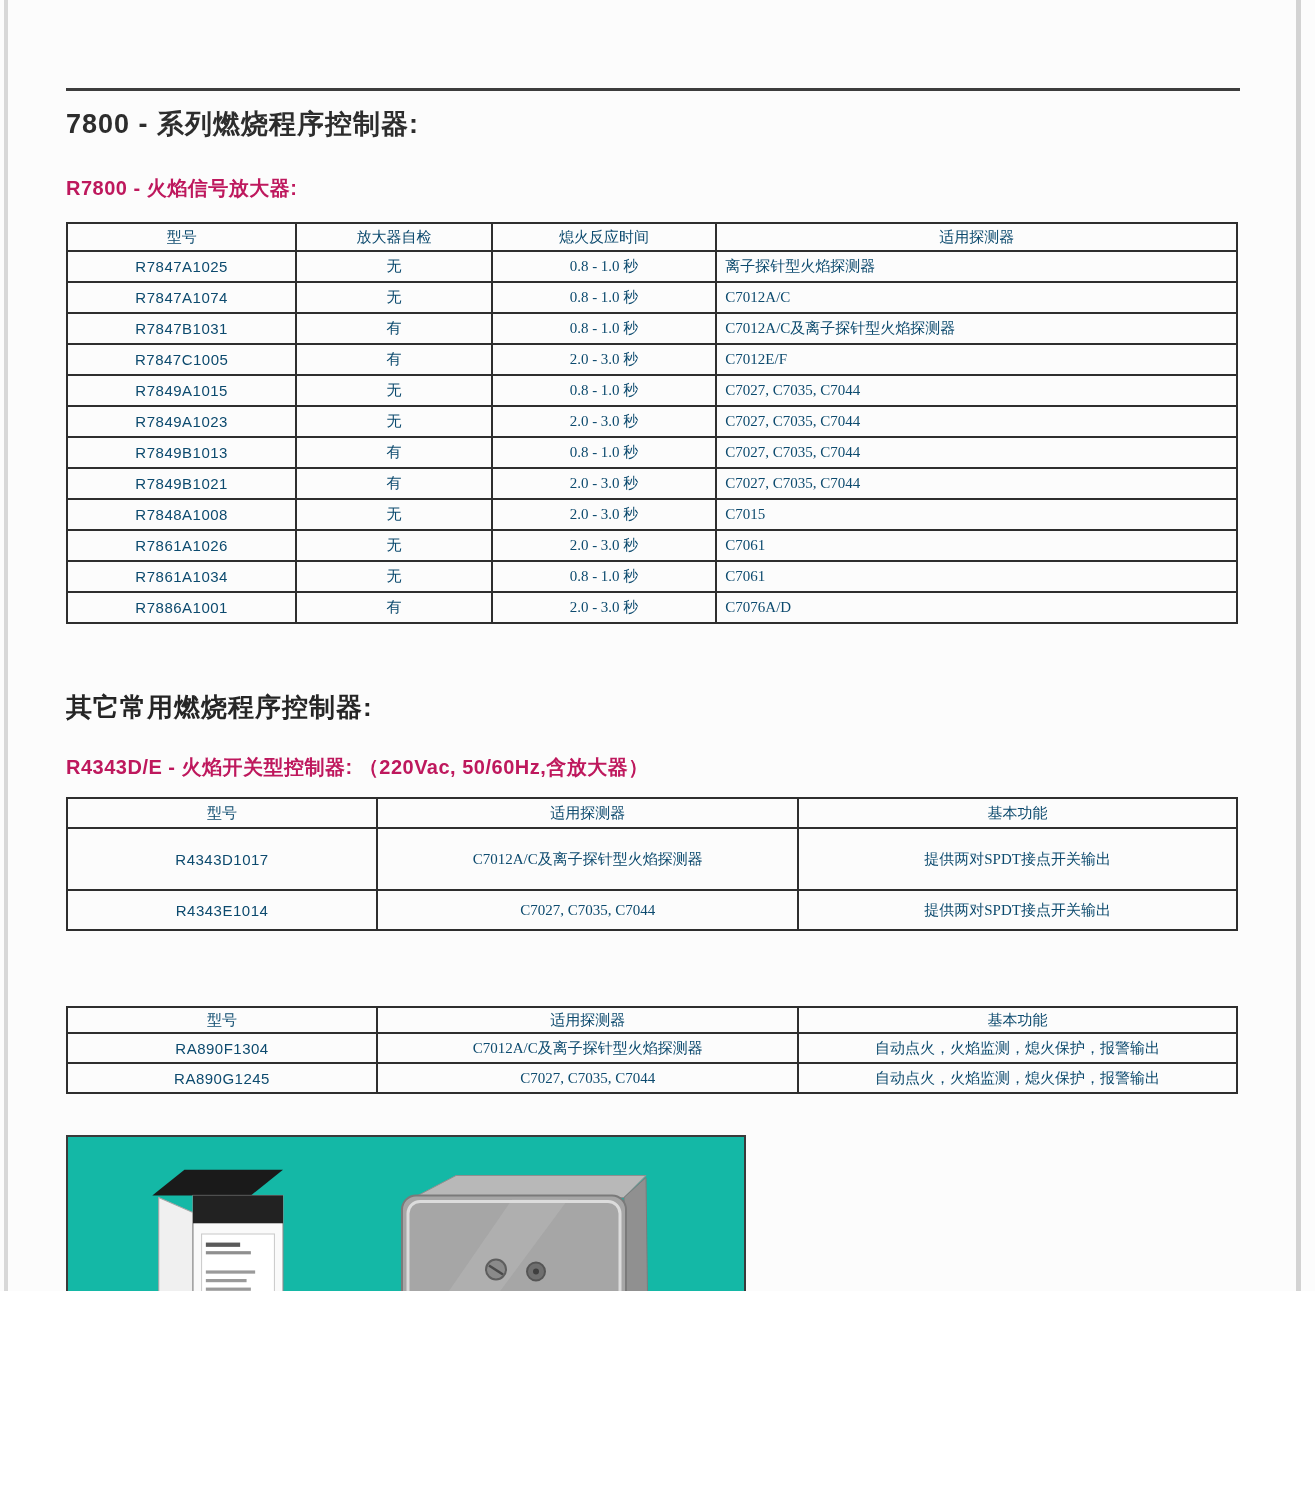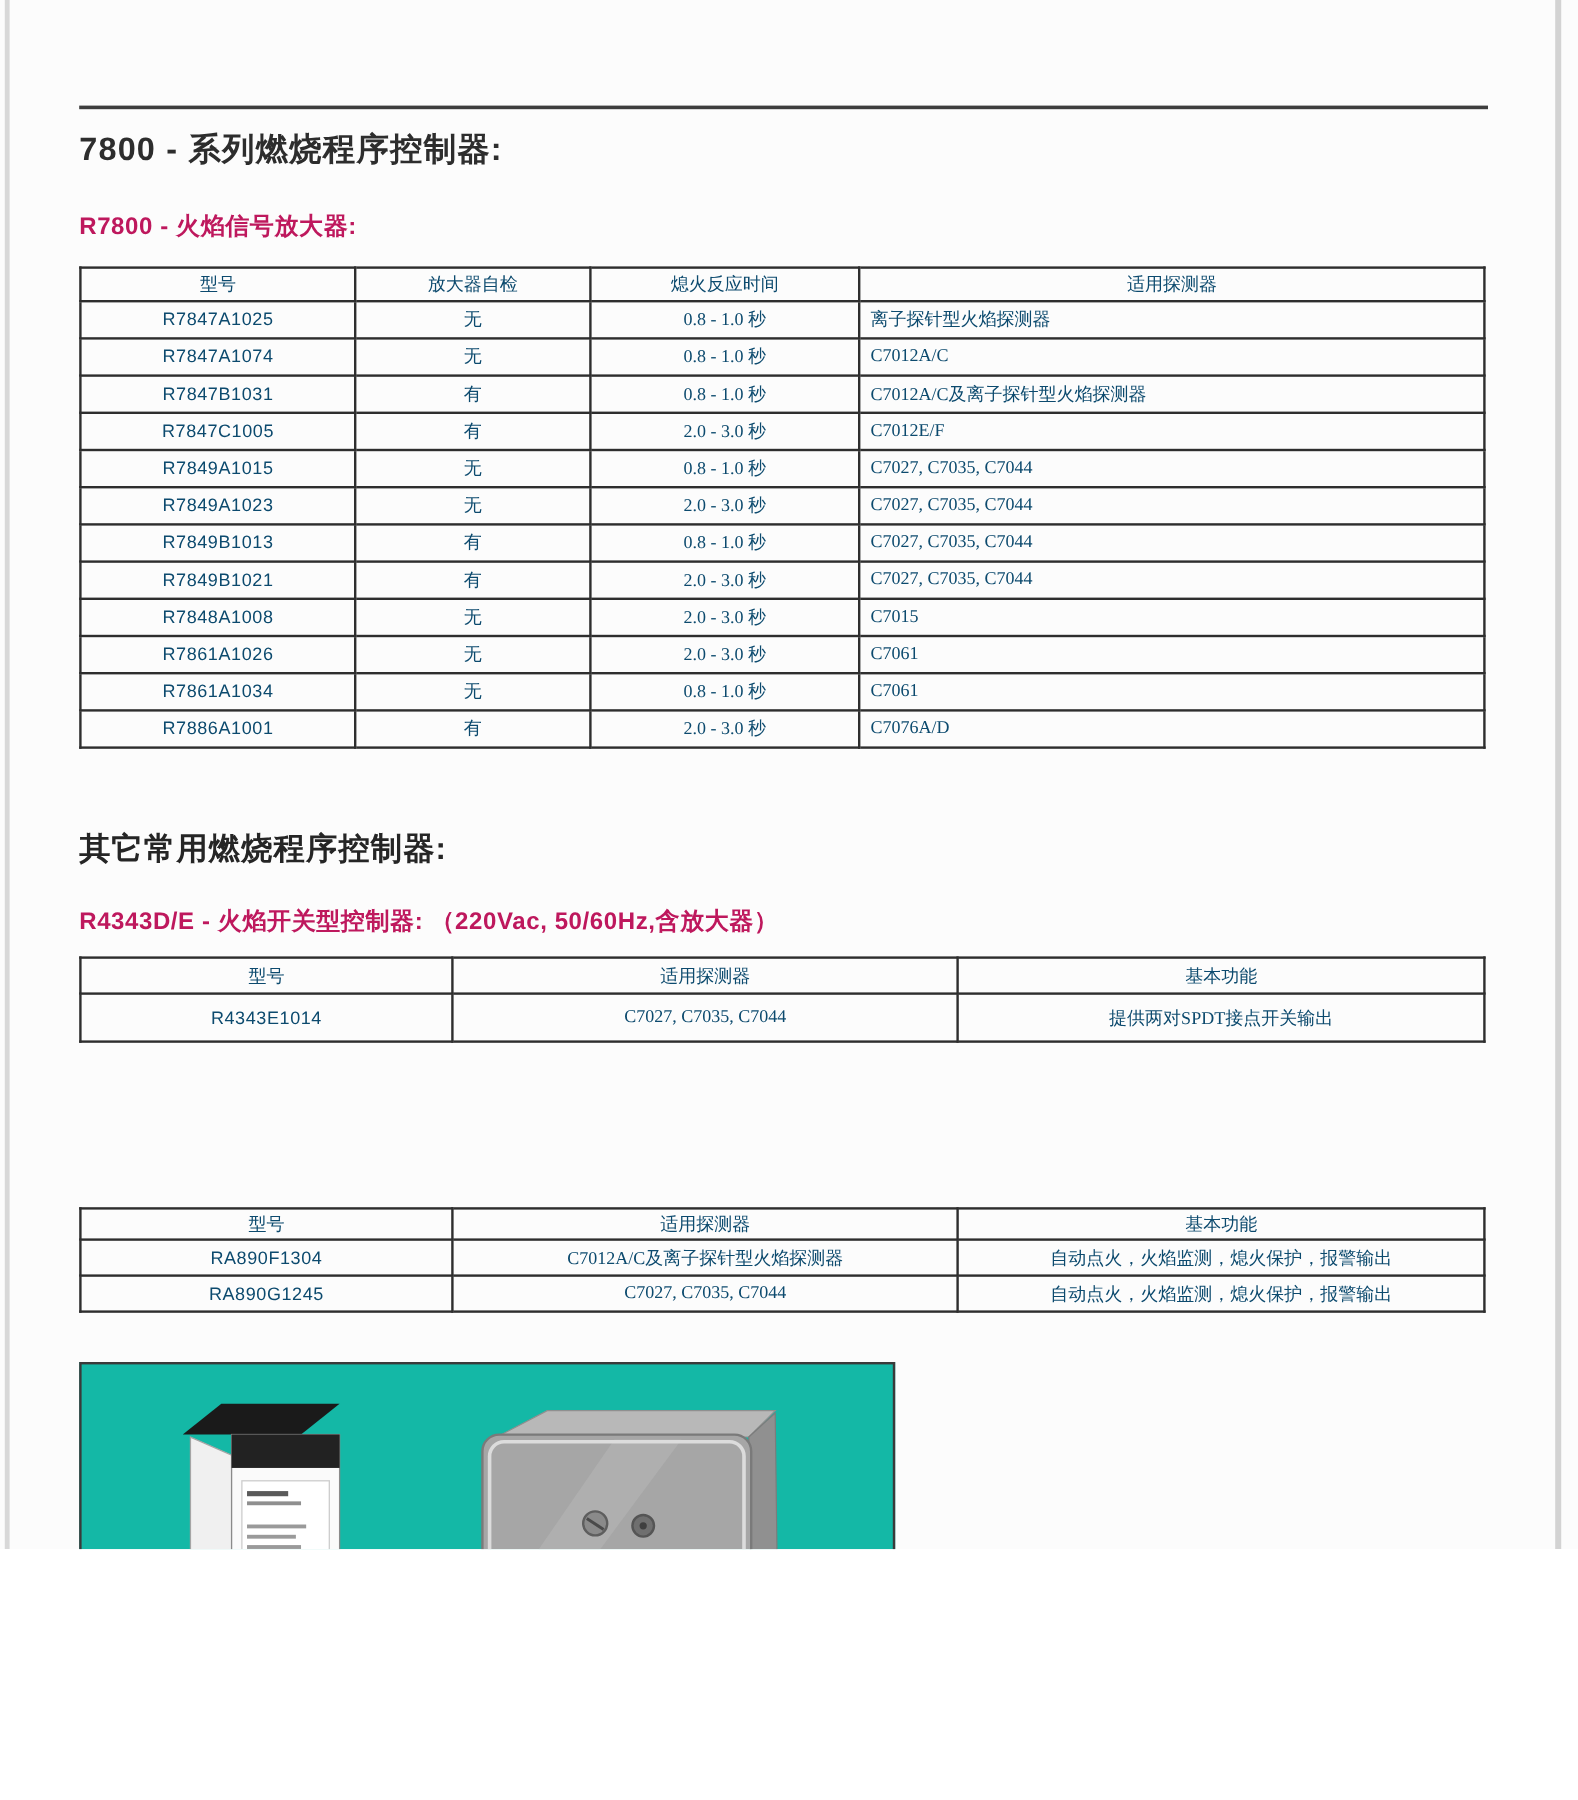--- a/index.html
+++ b/index.html
@@ -169,20 +169,25 @@
         <col style="width:37.5%">
     </colgroup>
     <thead>
       <tr>
         <th>型号</th>
         <th>适用探测器</th>
         <th>基本功能</th>
       </tr>
     </thead>
     <tbody>
+      <tr class="tall">
+        <td class="cell-model">R4343D1017</td>
+        <td>C7012A/C及离子探针型火焰探测器</td>
+        <td>提供两对SPDT接点开关输出</td>
+      </tr>
       <tr class="short">
         <td class="cell-model">R4343E1014</td>
         <td>C7027, C7035, C7044</td>
         <td>提供两对SPDT接点开关输出</td>
       </tr>
     </tbody>
   </table>
 
 
   <table class="dtable t-ra890">

